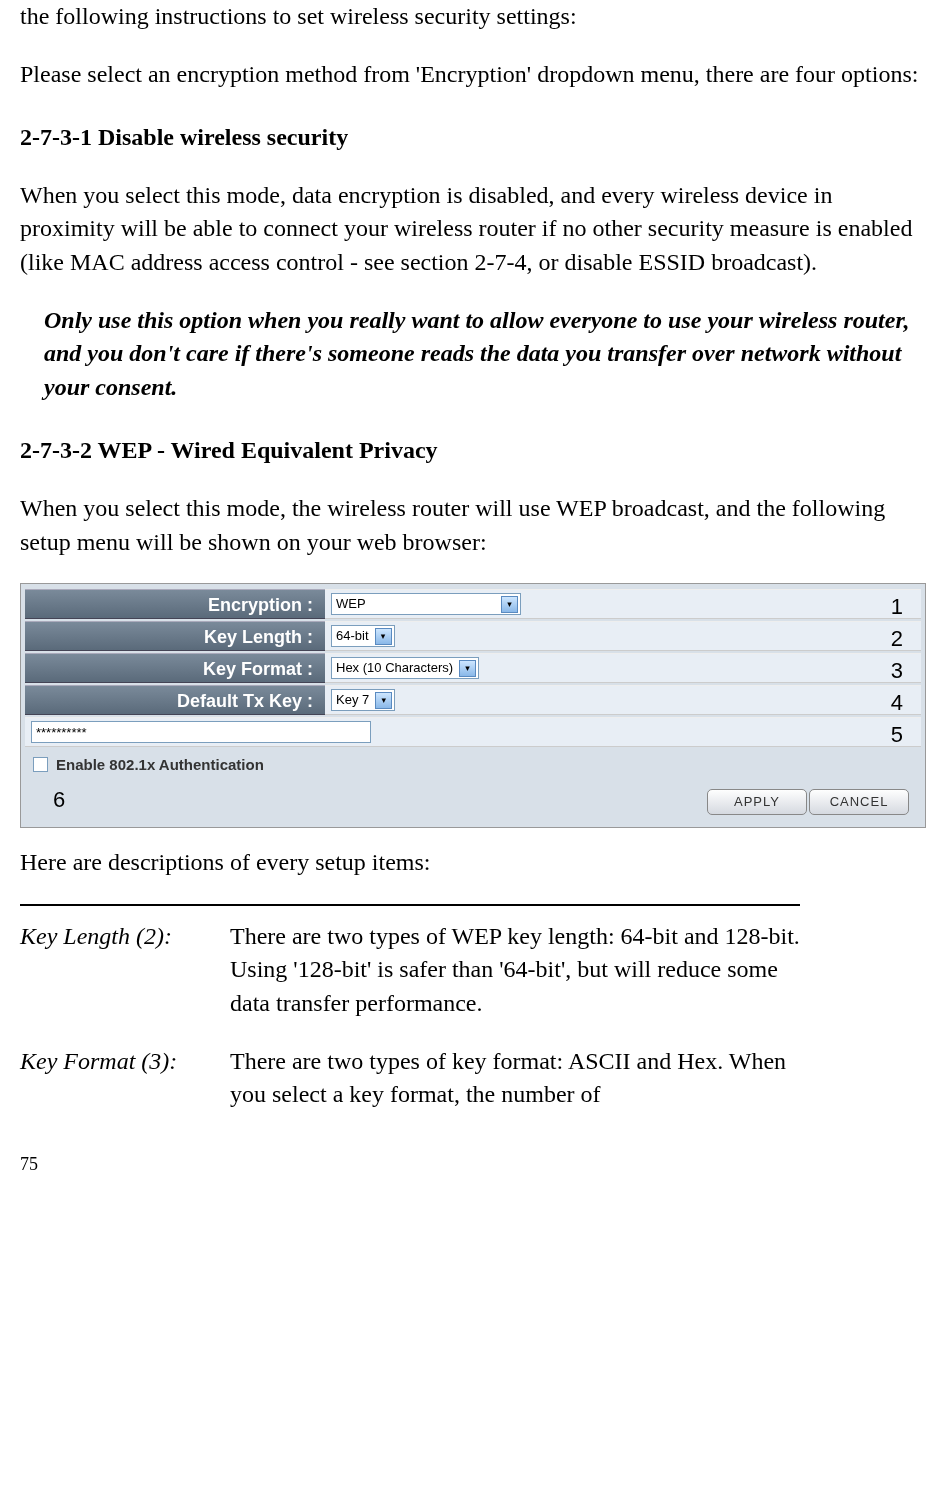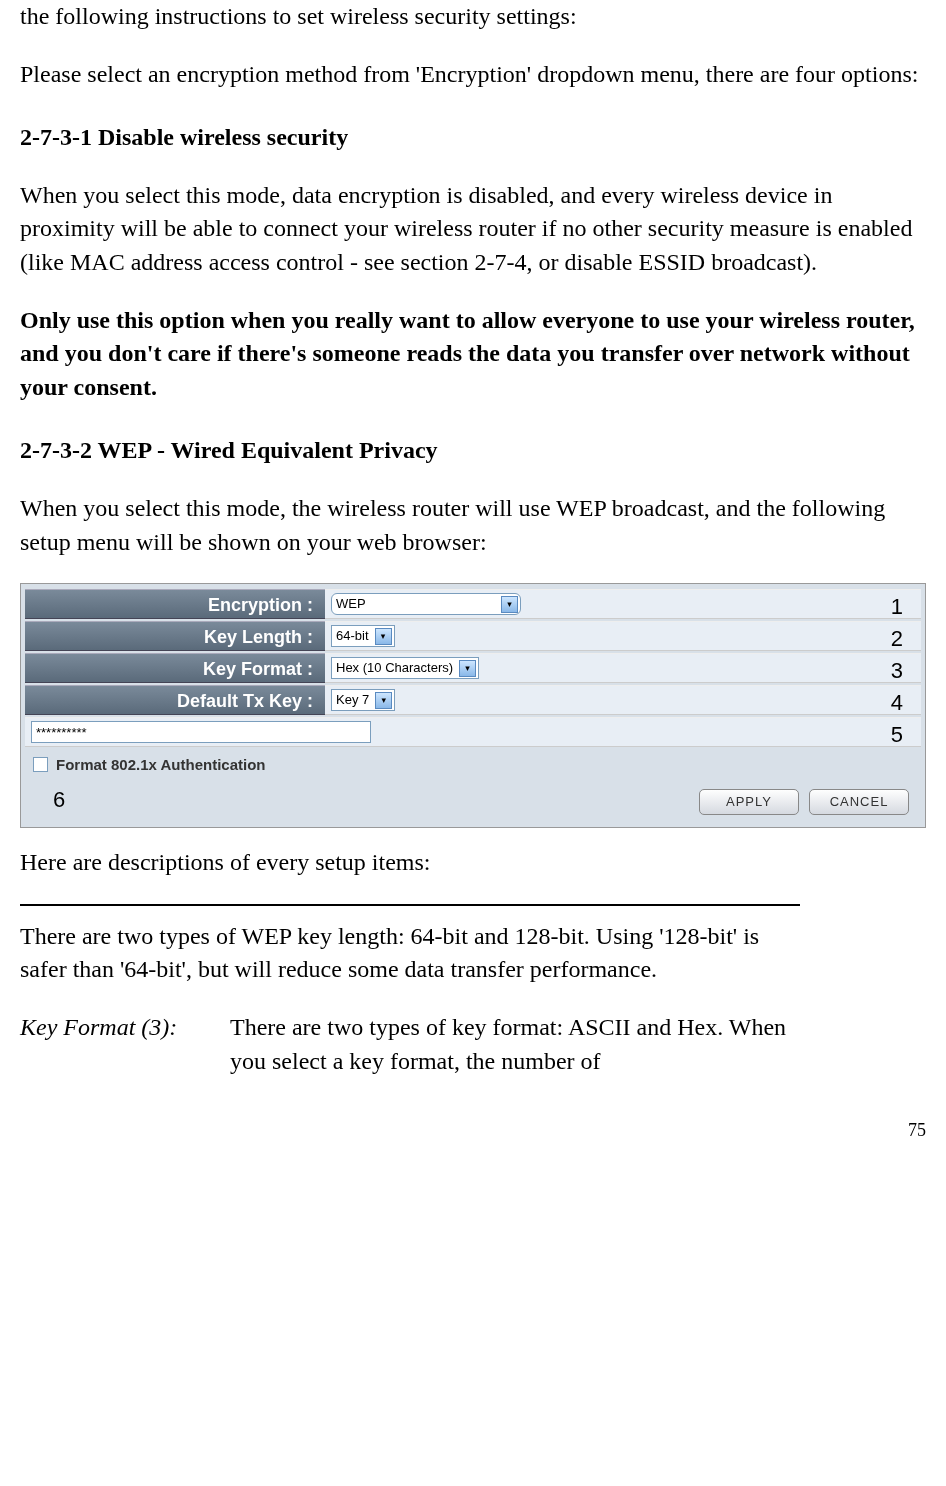--- a/index.html
+++ b/index.html
@@ -7,21 +7,21 @@
       font-family: "Times New Roman", Times, serif;
       font-size: 24px;
       line-height: 1.4;
       color: #000;
       background: #fff;
       width: 946px;
       padding: 0 20px;
     }
     .para { margin-bottom: 24px; }
     .heading { font-weight: bold; margin-bottom: 24px; margin-top: 30px; }
-    .warning { font-weight: bold; margin-bottom: 24px; }
+    .warning { font-weight: bold; font-style: italic; margin-bottom: 24px; margin-left: 24px; }
 
     
     .ui-panel {
       background: #d8e0e8;
       border: 1px solid #999;
       width: 100%;
       padding: 4px;
       font-family: Arial, sans-serif;
       font-size: 14px;
       position: relative;
@@ -121,21 +121,21 @@
       background: linear-gradient(to bottom, #fefefe 0%, #d5d9e0 100%);
       border: 1px solid #888;
       border-radius: 5px;
       width: 100px;
       height: 26px;
       font-size: 13px;
       letter-spacing: 1px;
       display: inline-flex;
       align-items: center;
       justify-content: center;
-      margin-left: 10px;
+      margin-left: 2px;
       color: #333;
     }
     .annot-6 {
       position: absolute;
       left: 28px;
       top: 4px;
       font-family: Arial, sans-serif;
       font-size: 22px;
       color: #000;
     }
@@ -155,21 +155,21 @@
       font-style: italic;
       width: 210px;
       flex-shrink: 0;
     }
     .desc-text {
       flex: 1;
       padding-right: 120px;
     }
 
     .page-num {
-      text-align: right;
+      text-align: left;
       font-size: 18px;
       margin-top: 40px;
     }
   </style>
 </head>
 <body>
 
 <p class="para">the following instructions to set wireless security settings:</p>
 <p class="para">Please select an encryption method from 'Encryption' dropdown menu, there are four options:</p>
 
@@ -178,21 +178,21 @@
 <p class="warning">Only use this option when you really want to allow everyone to use your wireless router, and you don't care if there's someone reads the data you transfer over network without your consent.</p>
 
 <p class="heading">2-7-3-2 WEP - Wired Equivalent Privacy</p>
 <p class="para">When you select this mode, the wireless router will use WEP broadcast, and the following setup menu will be shown on your web browser:</p>
 
 <div class="ui-panel">
 
   <div class="ui-row">
     <div class="ui-label-cell">Encryption :</div>
     <div class="ui-value-cell">
-      <span class="combo" style="width:190px;border-radius:6px;">
+      <span class="combo" style="width:190px;">
         <span>WEP</span>
         <span class="combo-btn" style="margin-left:auto;">▾</span>
       </span>
     </div>
     <span class="annot">1</span>
   </div>
 
   <div class="ui-row">
     <div class="ui-label-cell">Key Length :</div>
     <div class="ui-value-cell">
@@ -228,34 +228,35 @@
 
   <div class="ui-row">
     <div class="ui-value-cell">
       <input class="textfield" type="text" value="**********" style="">
     </div>
     <span class="annot">5</span>
   </div>
 
   <div class="checkbox-row">
     <span class="cb"></span>
-    <span class="cb-label">Format 802.1x Authentication</span>
+    <span class="cb-label">Enable 802.1x Authentication</span>
   </div>
 
   <div class="button-row">
     <span class="annot-6">6</span>
     <span class="btn">APPLY</span>
     <span class="btn">CANCEL</span>
   </div>
 </div>
 
 <p class="para" style="margin-top:18px;">Here are descriptions of every setup items:</p>
 <hr class="desc-rule">
 
 <div class="desc-row">
+  <div class="desc-label">Key Length (2):</div>
   <div class="desc-text">There are two types of WEP key length: 64-bit and 128-bit. Using '128-bit' is safer than '64-bit', but will reduce some data transfer performance.</div>
 </div>
 
 <div class="desc-row">
   <div class="desc-label">Key Format (3):</div>
   <div class="desc-text">There are two types of key format: ASCII and Hex. When you select a key format, the number of</div>
 </div>
 
 <div class="page-num">75</div>
 

